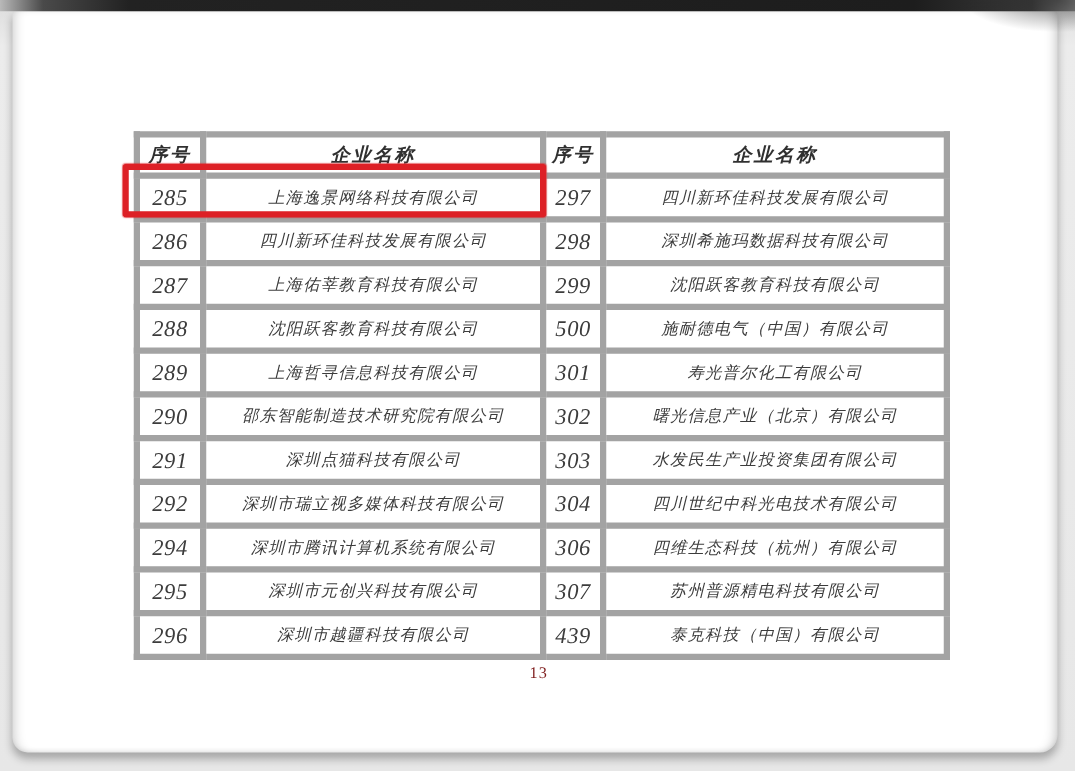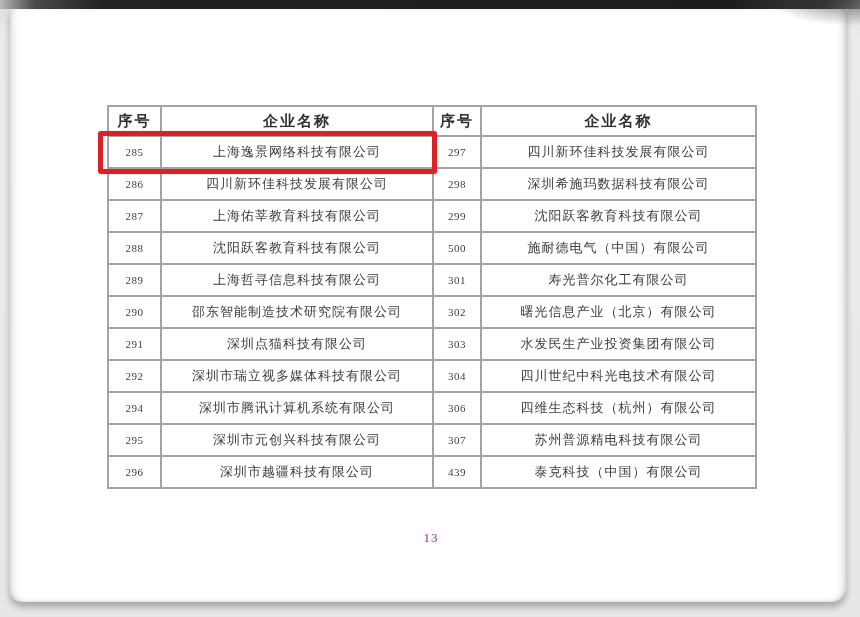--- a/index.html
+++ b/index.html
@@ -55,41 +55,42 @@
     width: 648px;
     border-collapse: collapse;
     table-layout: fixed;
     color: #3c3c3c;
   }
   .company-table col.c-no-l   { width: 53px; }
   .company-table col.c-name-l { width: 272px; }
   .company-table col.c-no-r   { width: 48px; }
   .company-table col.c-name-r { width: 275px; }
   .company-table th, .company-table td {
-    border: 2px solid #a3a3a3;
+    border: 5px solid #a3a3a3;
     text-align: center;
     vertical-align: middle;
     padding: 0 2px;
     overflow: hidden;
     white-space: nowrap;
+    font-style: italic;
   }
   .company-table th {
     height: 28px;
     font-size: 15px;
     font-weight: bold;
     letter-spacing: 2px;
     color: #303030;
   }
   .company-table td {
     height: 30px;
     font-size: 13px;
     letter-spacing: 1px;
   }
   .company-table td.no-cell {
-    font-size: 11px;
+    font-size: 18px;
     letter-spacing: 0.5px;
   }
   
   .highlight-box {
     position: absolute;
     left: 88px;
     top: 122px;
     width: 329px;
     height: 33px;
     border: 5px solid #dd2026;
@@ -98,21 +99,21 @@
     pointer-events: none;
     z-index: 5;
   }
   .page-number {
     position: absolute;
     left: 97px;
     top: 521px;
     width: 648px;
     text-align: center;
     font-size: 13px;
-    color: #a21caf;
+    color: #7f1d1d;
     letter-spacing: 1px;
   }
 </style>
 </head>
 <body>
 
 <div class="stage">
   <div class="top-edge"></div>
   <div class="top-right-blob"></div>
 

